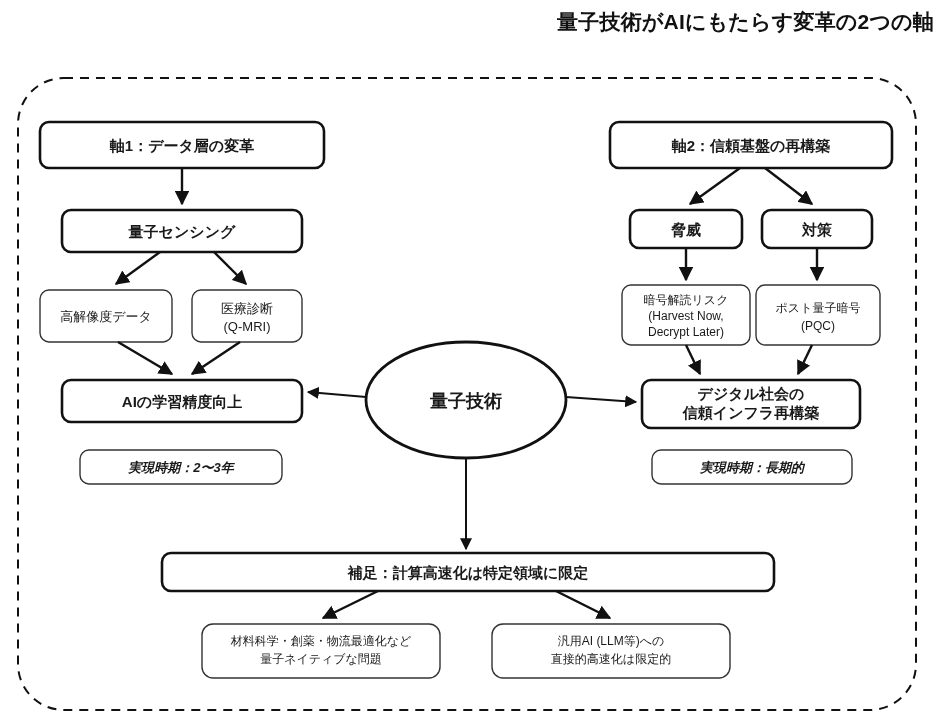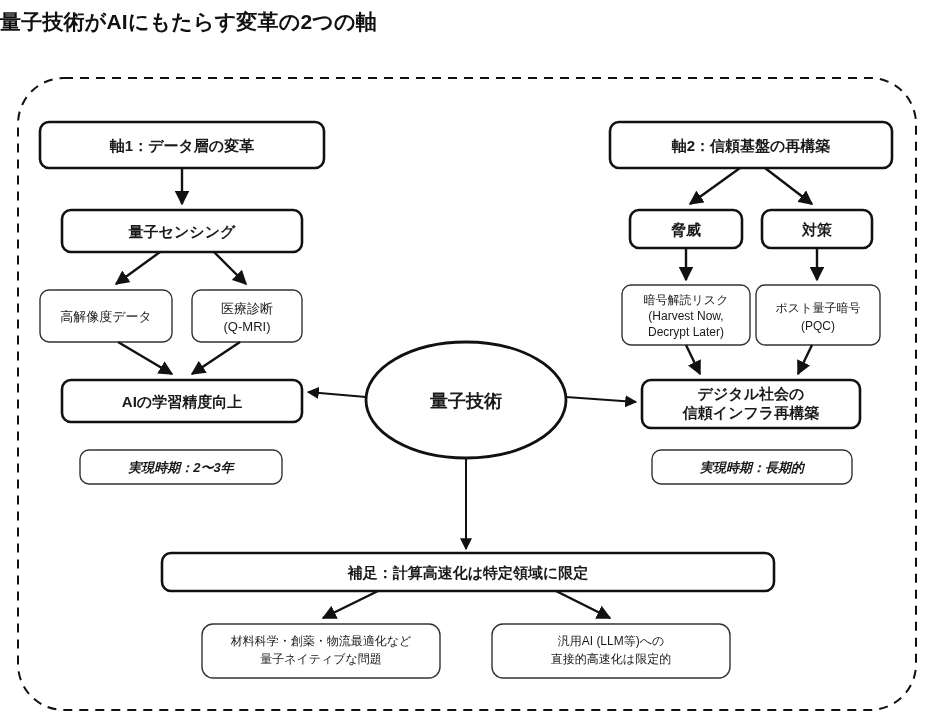--- a/index.html
+++ b/index.html
@@ -1,20 +1,20 @@
 <!DOCTYPE html>
 <html><head>
 <meta charset="utf-8">
 <style>
   html,body{margin:0;padding:0;background:#ffffff;}
   body{width:934px;height:723px;overflow:hidden;
        font-family:"Liberation Sans","DejaVu Sans",sans-serif;color:#000;}
   #stage{position:relative;width:934px;height:723px;}
   .title{
-    position:absolute;left:0;top:8px;width:934px;text-align:left;
+    position:absolute;left:0;top:8px;width:934px;text-align:right;
     font-size:21px;font-weight:bold;letter-spacing:0.2px;color:#111;
   }
   svg{position:absolute;left:0;top:0;width:934px;height:723px;}
   text{font-family:"Liberation Sans","DejaVu Sans",sans-serif;fill:#1a1a1a;}
   .t-bold{font-weight:bold;font-size:15px;}
   .t-reg{font-weight:normal;font-size:13px;}
   .t-small{font-weight:normal;font-size:12px;}
   .t-ital{font-style:italic;font-weight:bold;font-size:13px;}
   .box{fill:#ffffff;stroke:#111;stroke-width:2.6;}
   .box-thin{fill:#ffffff;stroke:#333;stroke-width:1.4;}

